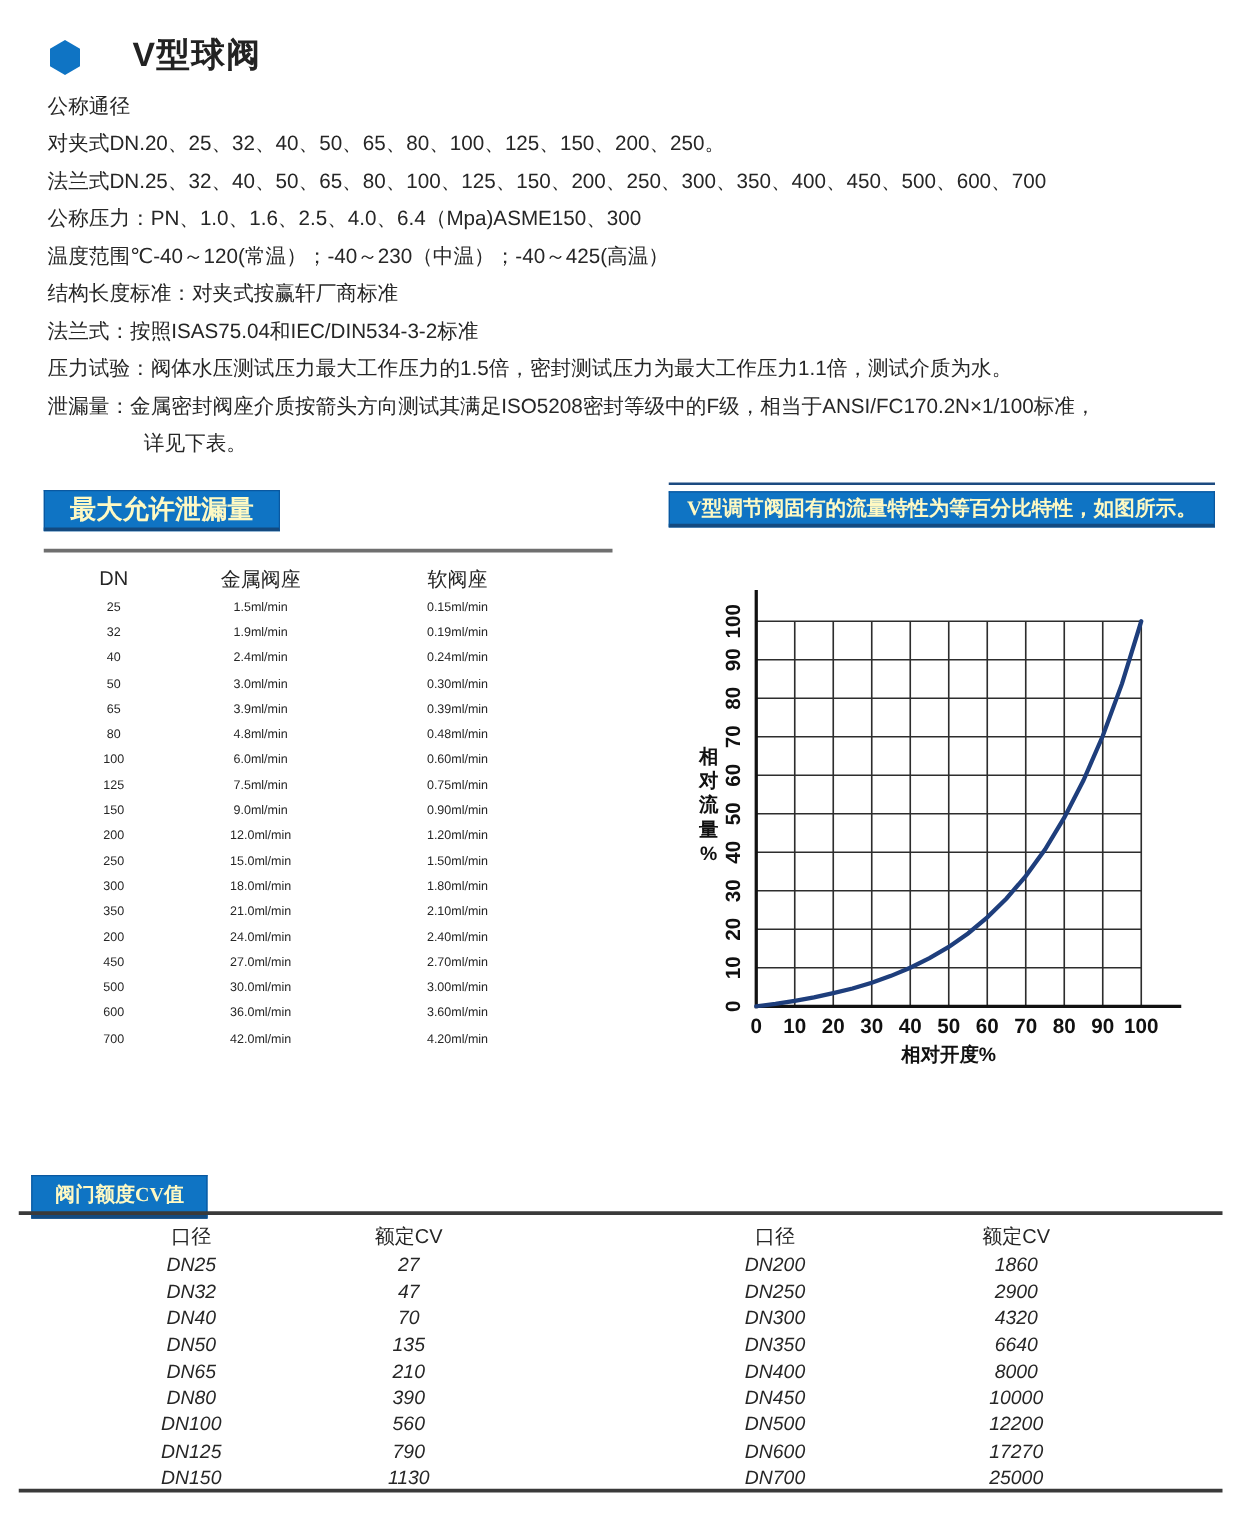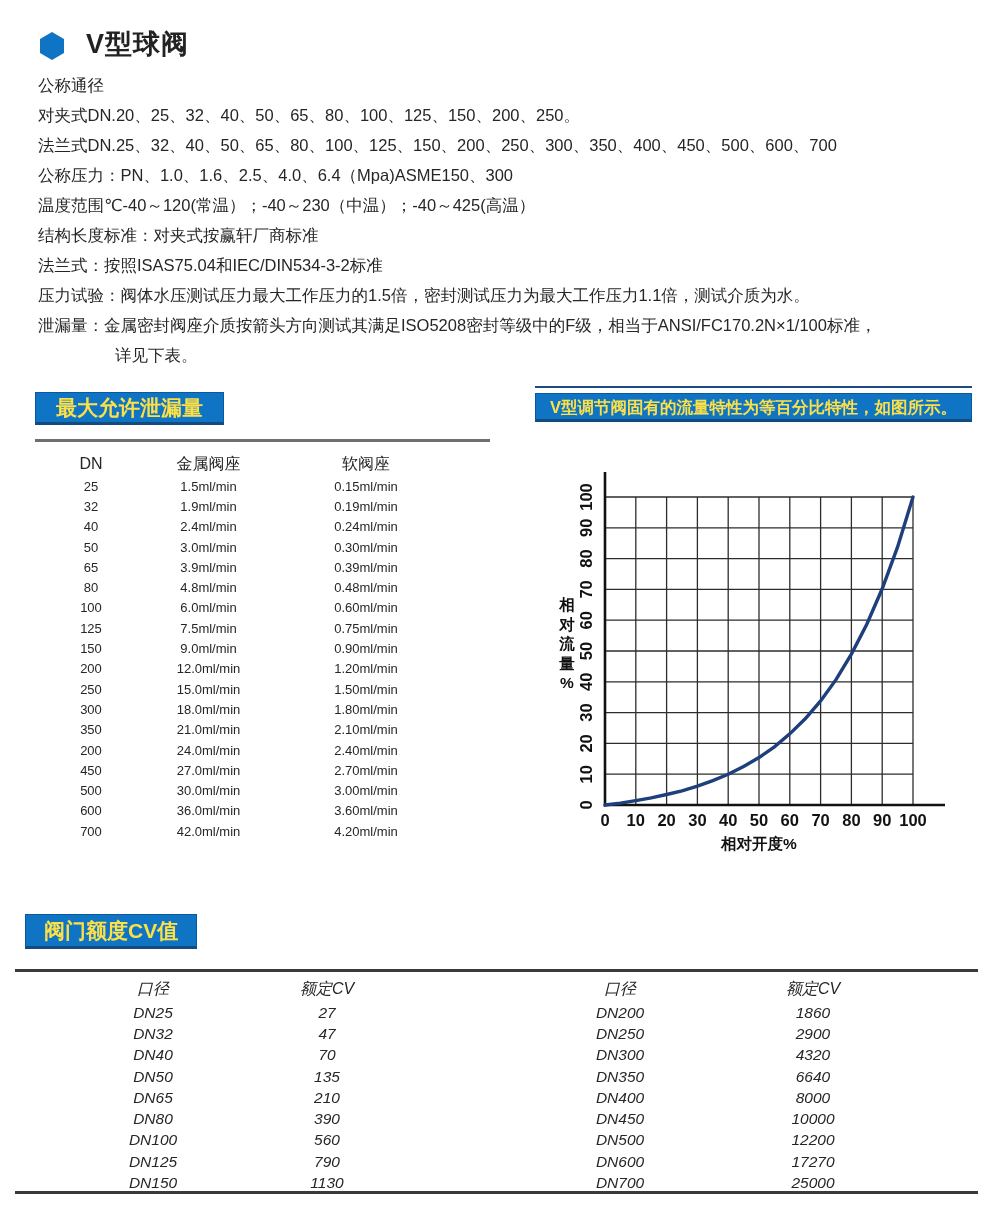--- a/index.html
+++ b/index.html
@@ -1,55 +1,55 @@
 <!DOCTYPE html>
 <html><head>
 <meta charset="utf-8">
 <style>
   html,body{margin:0;padding:0;background:#ffffff;}
   .page{
     position:relative;width:1000px;height:1232px;background:#ffffff;
     font-family:"Liberation Sans","DejaVu Sans",sans-serif;color:#262626;overflow:hidden;
   }
   
-  .doc-header{position:absolute;left:40px;top:26px;display:flex;align-items:center;}
+  .doc-header{position:absolute;left:40px;top:26px;display:flex;align-items:center;gap:20px;}
   .hex-icon{width:24px;height:28px;margin-top:4px;}
   .page-title{font-size:27px;font-weight:600;color:#222;margin:0 0 0 22px;letter-spacing:1px;}
   
   .intro{position:absolute;left:38px;top:70px;width:950px;}
   .intro p{margin:0;height:30px;line-height:30px;font-size:16.5px;white-space:nowrap;}
   .intro p.indent{padding-left:77px;}
   
   .banner{
-    position:absolute;background:#0f74c4;color:#fde047;
+    position:absolute;background:#0f74c4;color:#fef9c3;
     border:1px solid #0a58a0;border-bottom:3px solid #134a80;
-    box-sizing:border-box;white-space:nowrap;
+    box-sizing:border-box;white-space:nowrap;font-family:Liberation Serif, serif;
   }
   .banner-leak{left:35px;top:392px;height:33px;line-height:29px;font-size:21px;font-weight:700;padding:0 20px;}
   .banner-note{left:535px;top:393px;width:437px;height:29px;line-height:26px;font-size:16.5px;font-weight:600;padding:0 10px;text-align:center;}
-  .banner-cv{left:25px;top:914px;height:35px;line-height:31px;font-size:21px;font-weight:700;padding:0 18px;}
+  .banner-cv{left:25px;top:940px;height:35px;line-height:31px;font-size:16px;font-weight:700;padding:0 18px;}
   .note-topline{position:absolute;left:535px;top:386px;width:437px;height:2px;background:#1c4a80;}
   
   .rule{position:absolute;height:3px;}
   .rule-leak{left:35px;top:439px;width:455px;background:#6f6f6f;}
   .rule-cv-top{left:15px;top:969px;width:963px;background:#3a3a3a;}
   .rule-cv-bottom{left:15px;top:1191px;width:963px;background:#3a3a3a;}
   
   .leak-table{position:absolute;left:46px;top:452px;border-collapse:collapse;}
   .leak-table th{font-weight:400;font-size:16px;height:24px;text-align:center;padding:0;}
-  .leak-table td{font-size:13px;height:20.3px;text-align:center;padding:0;}
+  .leak-table td{font-size:10px;height:20.3px;text-align:center;padding:0;}
   .leak-table .c1{width:90px;}
   .leak-table .c2{width:145px;font-family:Liberation Mono, monospace;}
   .leak-table .c3{width:170px;}
   
   .chart-svg{position:absolute;left:545px;top:450px;}
   .chart-svg text{font-family:"Liberation Sans","DejaVu Sans",sans-serif;fill:#111;}
   
   .cv-table{position:absolute;border-collapse:collapse;}
-  .cv-table th{font-weight:400;font-size:16px;height:26px;padding:0;font-style:italic;}
+  .cv-table th{font-weight:400;font-size:16px;height:26px;padding:0;}
   .cv-table td{font-size:15.5px;height:21.3px;text-align:center;padding:0;font-style:italic;}
   .cv-left{left:40px;top:976px;}
   .cv-left .c1{width:226px;} .cv-left .c2{width:122px;}
   .cv-right{left:500px;top:976px;}
   .cv-right .c1{width:240px;} .cv-right .c2{width:146px;}
 </style>
 </head>
 <body>
 
 <div class="page">

